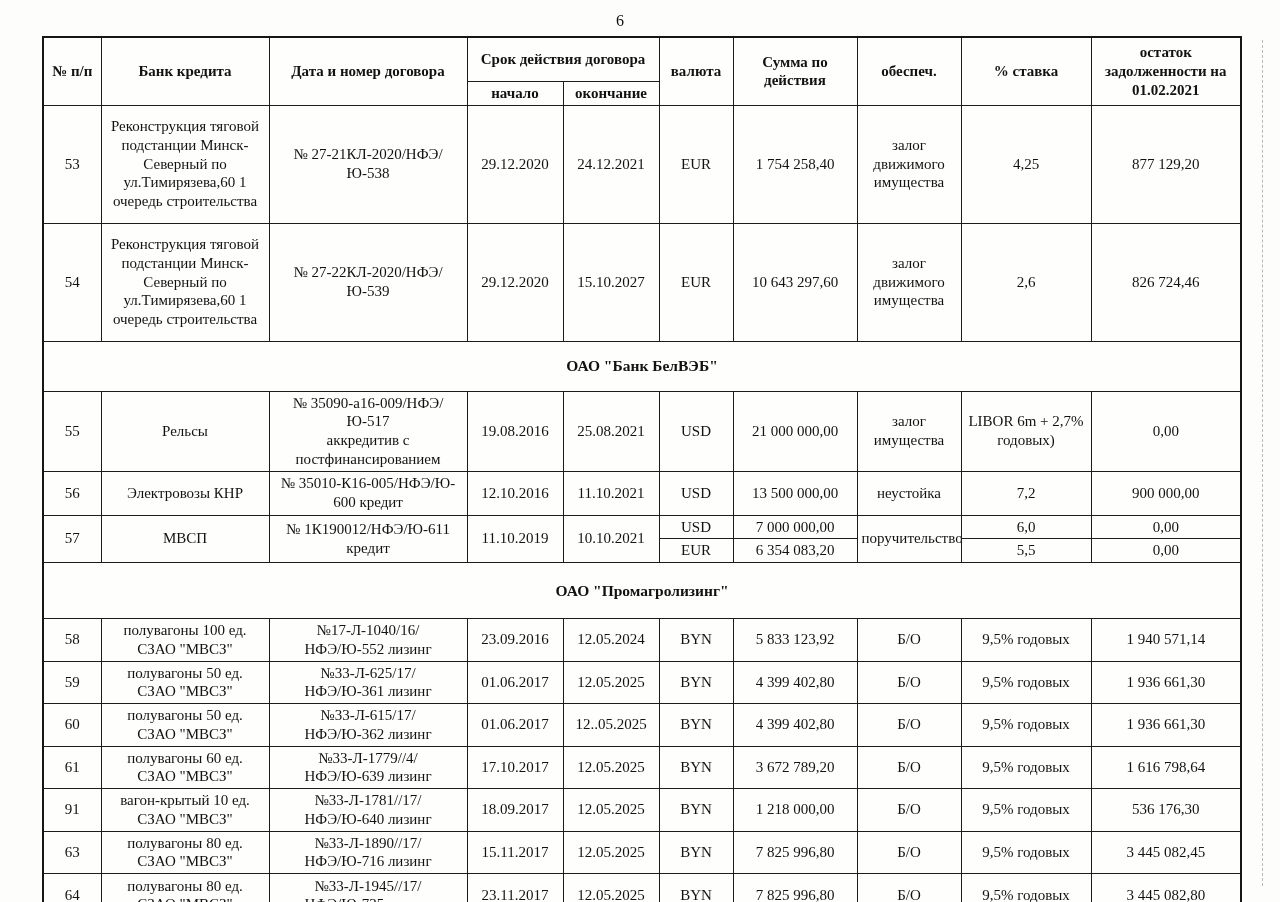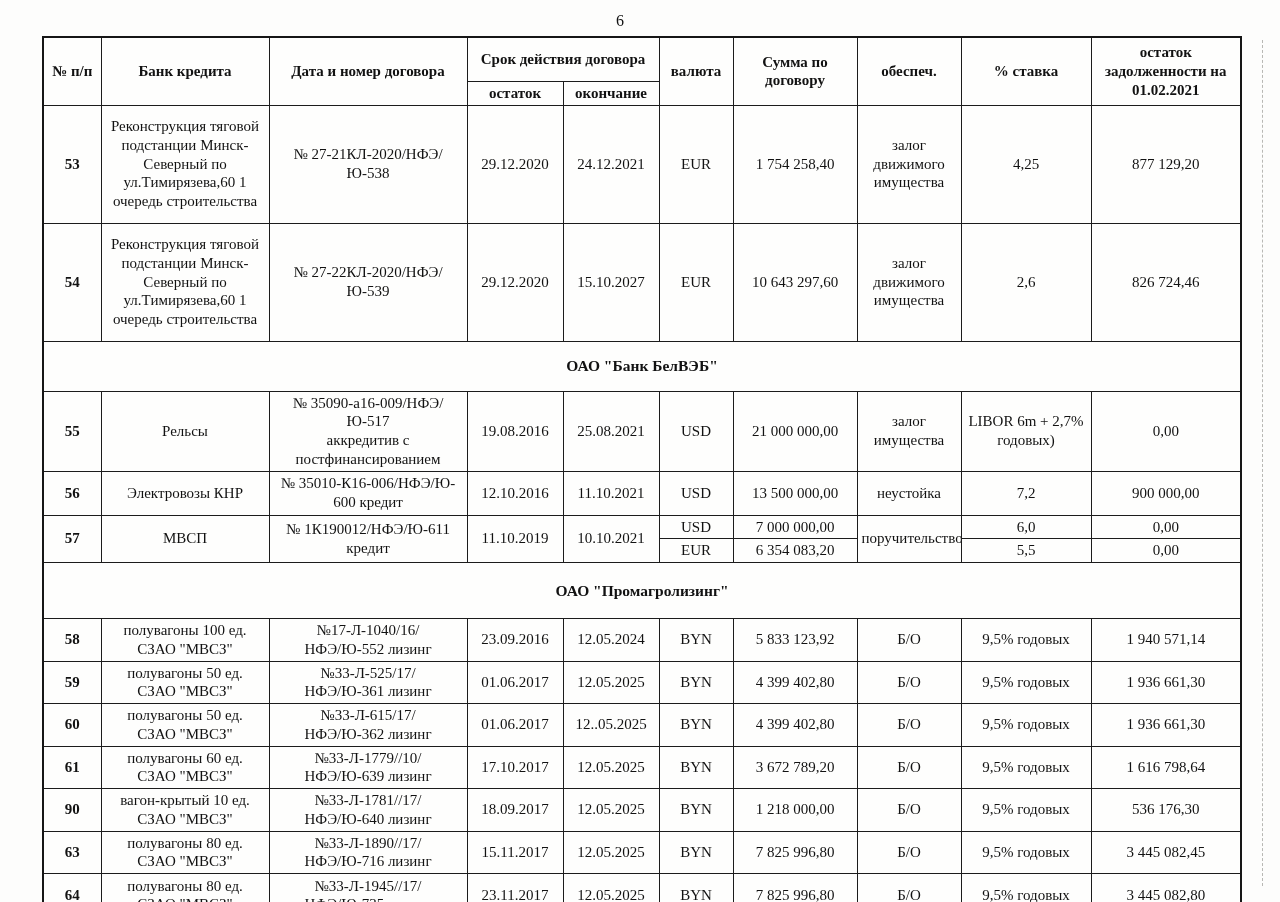--- a/index.html
+++ b/index.html
@@ -39,21 +39,21 @@
     text-align: center;
     vertical-align: middle;
     white-space: pre-line;
     overflow: hidden;
   }
   table.credit-table { border: 2px solid #161616; }
   table.credit-table th { font-weight: bold; }
   th.thick { border: 2px solid #111; }
   td.purpose, td.contract { text-align: left; padding-left: 5px; }
   td.collat { font-size: 13px; }
-  td.num { font-size: 15px; font-weight: bold; }
+  td.num { font-size: 15px; }
   tr.section td {
     font-weight: bold;
     font-size: 15.5px;
     border-left: 1px solid #1c1c1c;
     border-right: 1px solid #1c1c1c;
   }
 </style>
 </head>
 <body>
 
@@ -74,27 +74,27 @@
     <col style="width:150px">
   </colgroup>
 
   <tbody>
       <tr style="height:44px">
     <th rowspan="2">№  п/п</th>
     <th rowspan="2">Банк кредита</th>
     <th rowspan="2">Дата и номер договора</th>
     <th colspan="2">Срок действия договора</th>
     <th rowspan="2">валюта</th>
-    <th rowspan="2">Сумма по договору</th>
+    <th rowspan="2">Сумма по действия</th>
     <th rowspan="2">обеспеч.</th>
     <th rowspan="2">% ставка</th>
     <th rowspan="2" class="thick">остаток задолженности на 01.02.2021</th>
   </tr>
   <tr style="height:24px">
-    <th>остаток</th>
+    <th>начало</th>
     <th>окончание</th>
   </tr>
 
   <tr style="height:118px">
     <td class="num">53</td>
     <td class="purpose">Реконструкция тяговой
 подстанции Минск-
 Северный по
 ул.Тимирязева,60 1
 очередь строительства</td>
@@ -146,21 +146,21 @@
     <td class="collat">залог
 имущества</td>
     <td>LIBOR 6m + 2,7%
 годовых)</td>
     <td>0,00</td>
   </tr>
 
   <tr style="height:44px">
     <td class="num">56</td>
     <td class="purpose">Электровозы КНР</td>
-    <td class="contract">№ 35010-К16-006/НФЭ/Ю-
+    <td class="contract">№ 35010-К16-005/НФЭ/Ю-
 600 кредит</td>
     <td>12.10.2016</td>
     <td>11.10.2021</td>
     <td>USD</td>
     <td>13 500 000,00</td>
     <td class="collat">неустойка</td>
     <td>7,2</td>
     <td>900 000,00</td>
   </tr>
 
@@ -200,21 +200,21 @@
     <td>5 833 123,92</td>
     <td class="collat">Б/О</td>
     <td>9,5% годовых</td>
     <td>1 940 571,14</td>
   </tr>
 
   <tr style="height:40px">
     <td class="num">59</td>
     <td class="purpose">полувагоны 50 ед.
 СЗАО "МВСЗ"</td>
-    <td class="contract">№33-Л-525/17/
+    <td class="contract">№33-Л-625/17/
 НФЭ/Ю-361  лизинг</td>
     <td>01.06.2017</td>
     <td>12.05.2025</td>
     <td>BYN</td>
     <td>4 399 402,80</td>
     <td class="collat">Б/О</td>
     <td>9,5% годовых</td>
     <td>1 936 661,30</td>
   </tr>
 
@@ -230,33 +230,33 @@
     <td>4 399 402,80</td>
     <td class="collat">Б/О</td>
     <td>9,5% годовых</td>
     <td>1 936 661,30</td>
   </tr>
 
   <tr style="height:40px">
     <td class="num">61</td>
     <td class="purpose">полувагоны 60 ед.
 СЗАО "МВСЗ"</td>
-    <td class="contract">№33-Л-1779//10/
+    <td class="contract">№33-Л-1779//4/
 НФЭ/Ю-639  лизинг</td>
     <td>17.10.2017</td>
     <td>12.05.2025</td>
     <td>BYN</td>
     <td>3 672 789,20</td>
     <td class="collat">Б/О</td>
     <td>9,5% годовых</td>
     <td>1 616 798,64</td>
   </tr>
 
   <tr style="height:40px">
-    <td class="num">90</td>
+    <td class="num">91</td>
     <td class="purpose">вагон-крытый 10 ед.
 СЗАО "МВСЗ"</td>
     <td class="contract">№33-Л-1781//17/
 НФЭ/Ю-640  лизинг</td>
     <td>18.09.2017</td>
     <td>12.05.2025</td>
     <td>BYN</td>
     <td>1 218 000,00</td>
     <td class="collat">Б/О</td>
     <td>9,5% годовых</td>

